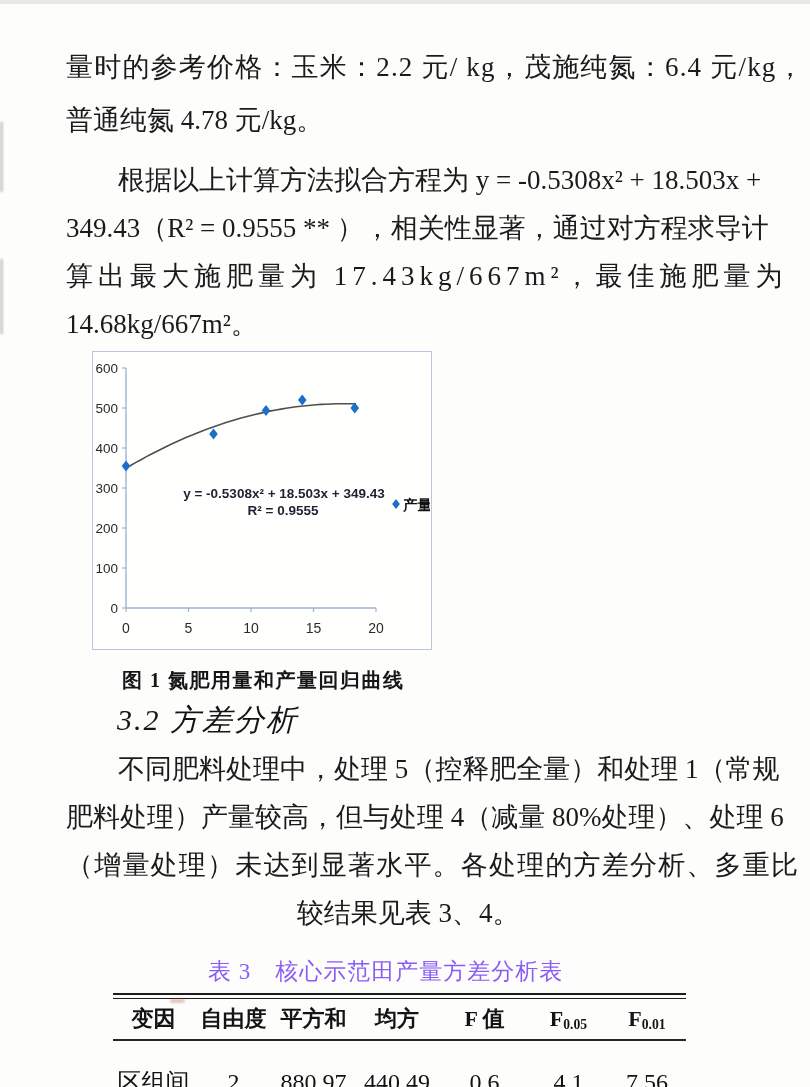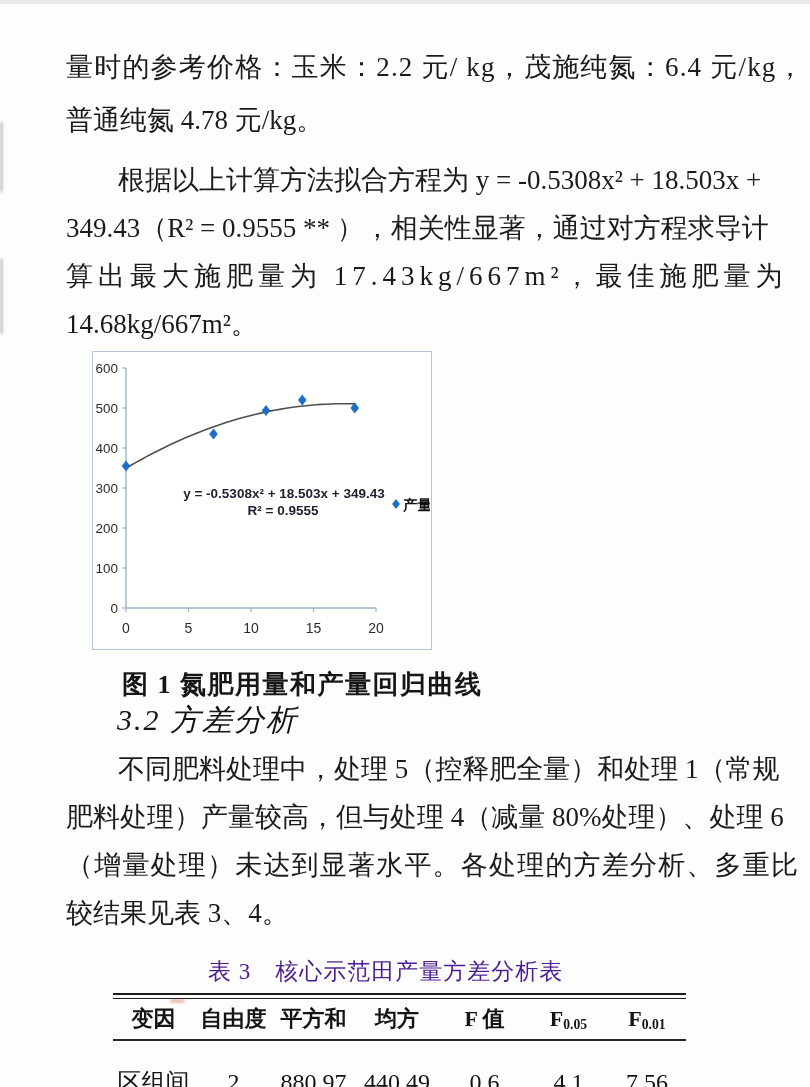--- a/index.html
+++ b/index.html
@@ -6,40 +6,40 @@
   .page{
     position:relative;width:810px;height:1087px;margin:4px auto;
     background:#fdfdfc;overflow:hidden;
     font-family:"Liberation Serif","DejaVu Serif",serif;
     color:#1b1b1b;
   }
   .para{position:absolute;left:66px;width:684px;}
   .line{white-space:nowrap;font-size:27px;}
   .p1{top:37px;} .p1 .line{line-height:53px;}
   .p2{top:152px;} .p2 .line{line-height:48px;}
-  .p3{top:741px;} .p3 .line{line-height:48px;}
+  .p3{top:741px;} .p3 .line{line-height:48px;text-align:center;}
   .indent{padding-left:52px;}
   .ls1{letter-spacing:1.2px;}
   .spread{letter-spacing:5px;}
   .figure{
     position:absolute;left:92px;top:347px;width:340px;height:299px;
     border:1.5px solid #b7c6db;background:#fffffe;box-sizing:border-box;
   }
   .figure svg{display:block;font-family:"Liberation Sans","DejaVu Sans",sans-serif;}
   .caption{
-    position:absolute;left:122px;top:663px;font-size:26px;font-weight:600;
+    position:absolute;left:122px;top:663px;font-size:20px;font-weight:600;
     letter-spacing:1.5px;color:#161616;
   }
   .heading{
     position:absolute;left:117px;top:696px;font-size:30px;font-style:italic;
     letter-spacing:2px;color:#141414;
   }
   .tbl-title{
     position:absolute;left:99px;top:952px;width:573px;text-align:center;
-    font-size:23px;letter-spacing:1px;color:#4c1d95;
+    font-size:23px;letter-spacing:1px;color:#8b5cf6;
   }
   .anova{position:absolute;left:113px;top:989px;width:573px;}
   .t-topline{height:2.5px;border-top:2.5px solid #1d1d1d;border-bottom:1.5px solid #1d1d1d;}
   .t-midline{border-top:2px solid #262626;}
   .t-row{display:grid;grid-template-columns:81fr 79fr 81fr 86fr 89fr 79fr 78fr;}
   .t-head .cell{font-size:22px;line-height:40px;height:40px;text-align:center;color:#141414;font-weight:bold;}
   .t-data .cell{font-size:24px;line-height:30px;padding-top:26px;text-align:center;color:#121212;}
   .cell sub{font-size:0.62em;vertical-align:-0.22em;letter-spacing:0;}
   .artifact{position:absolute;pointer-events:none;}
   .smudge{width:3px;background:rgba(90,90,88,.30);filter:blur(1px);left:0;}

